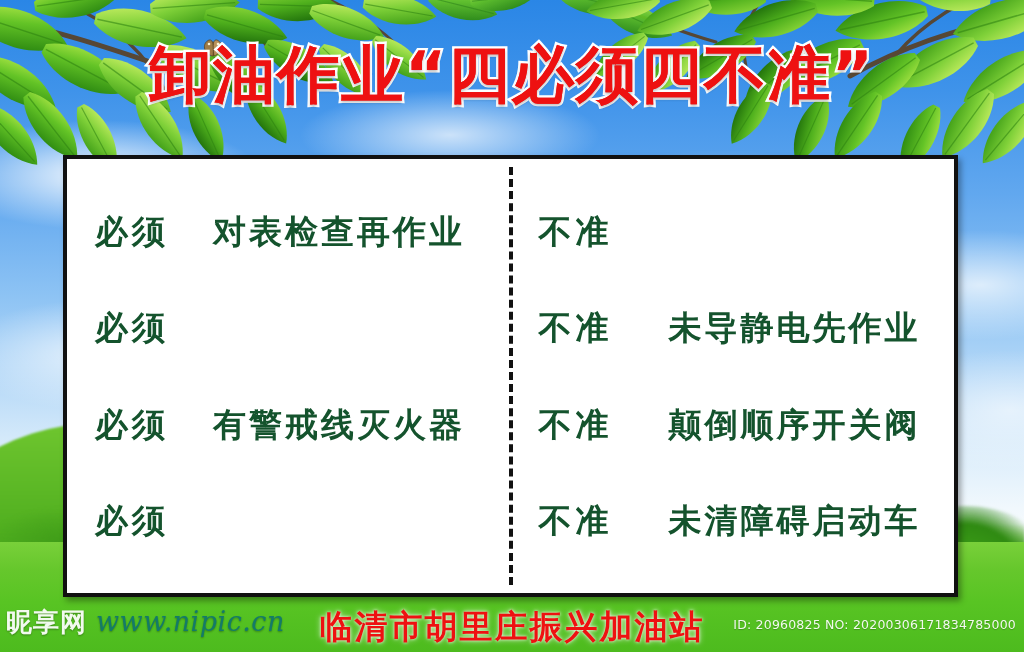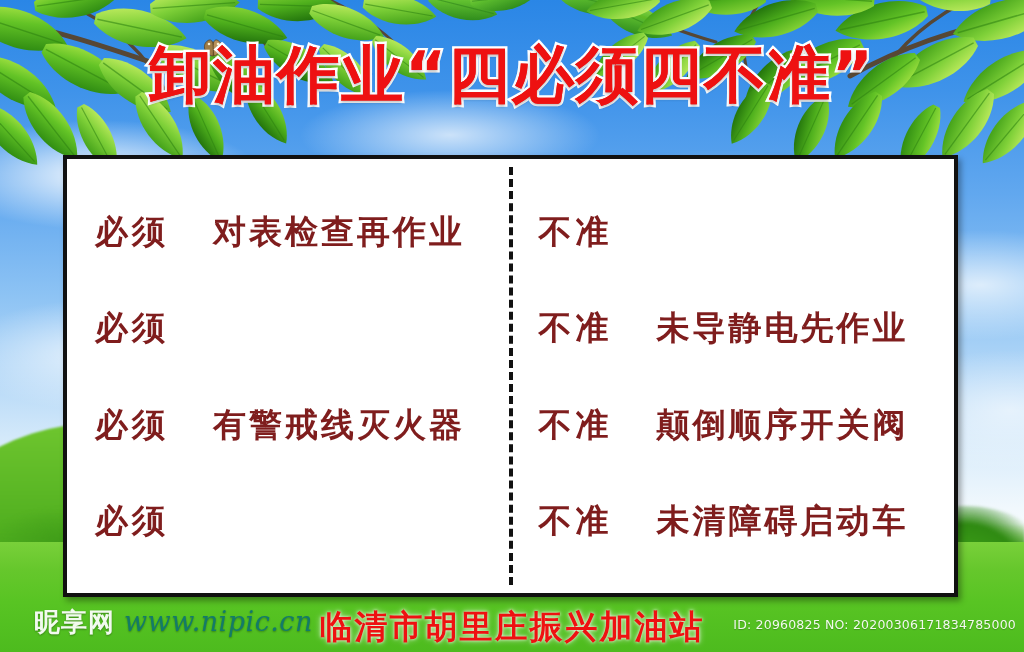--- a/index.html
+++ b/index.html
@@ -103,41 +103,41 @@
   .cols{
     position:absolute;inset:0;display:flex;
   }
   .col{
     flex:1;display:flex;flex-direction:column;justify-content:space-around;
     padding:24px 0;box-sizing:border-box;
   }
   .row{
     display:flex;align-items:center;
     font-family:"DejaVu Sans","Liberation Sans",sans-serif;
-    font-weight:bold;color:#7f1d1d;
+    font-weight:bold;color:#14532d;
     font-size:33px;line-height:1;
     white-space:nowrap;
   }
   .col-left .row{padding-left:28px;}
-  .col-right .row{padding-left:28px;}
+  .col-right .row{padding-left:28px;gap:12px;}
   .rk{width:118px;letter-spacing:4px;}
   .rt{letter-spacing:3px;}
 
   
   .footer{
     position:absolute;left:0;right:0;bottom:2px;text-align:center;
     font-family:"DejaVu Sans","Liberation Sans",sans-serif;
     font-size:33px;font-weight:bold;color:#ee1111;letter-spacing:2px;
     white-space:nowrap;
     text-shadow:0 0 3px rgba(255,255,255,.85),0 0 6px rgba(255,255,255,.7);
   }
 
   
   .wm-brand{
-    position:absolute;left:34px;bottom:12px;display:flex;align-items:baseline;gap:9px;
+    position:absolute;left:6px;bottom:12px;display:flex;align-items:baseline;gap:9px;
     opacity:.93;
   }
   .wm-cn{
     font-family:"DejaVu Sans","Liberation Sans",sans-serif;
     font-size:26px;font-weight:bold;color:#ffffff;letter-spacing:1px;
     text-shadow:0 1px 2px rgba(0,0,0,.35);
   }
   .wm-url{
     font-family:"DejaVu Serif","Liberation Serif",serif;
     font-style:italic;font-size:27px;font-weight:normal;color:#0f766e;

